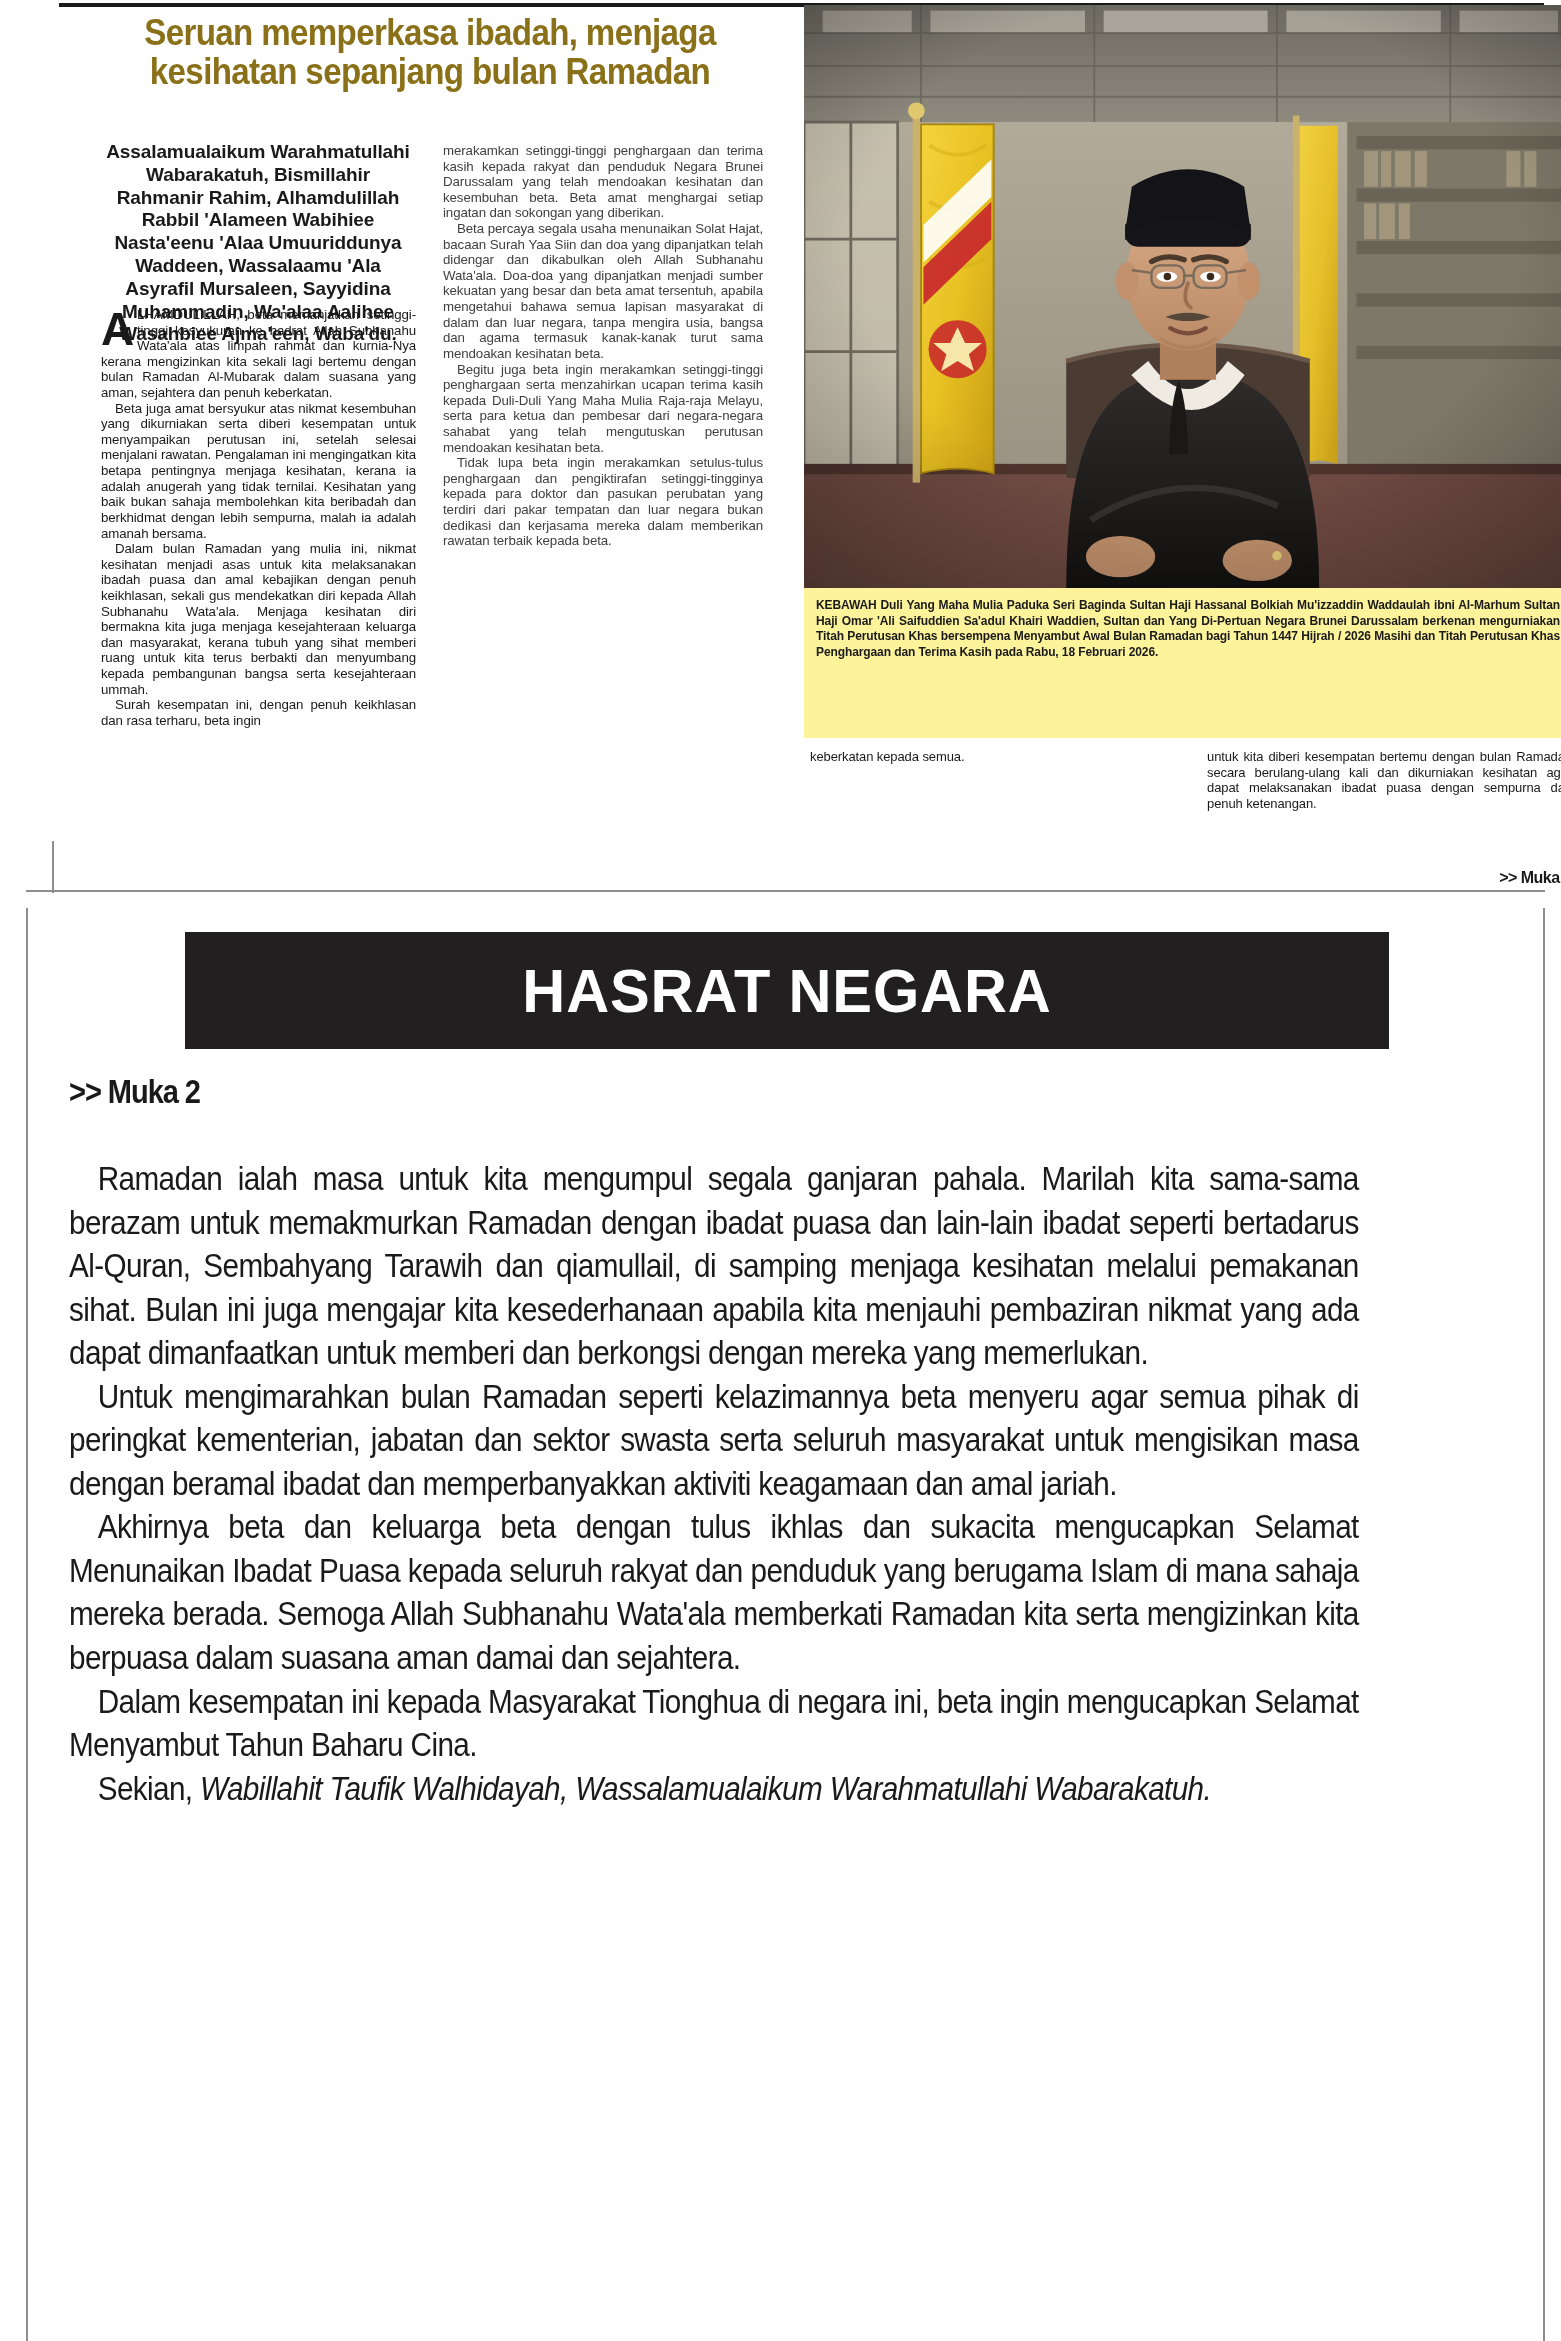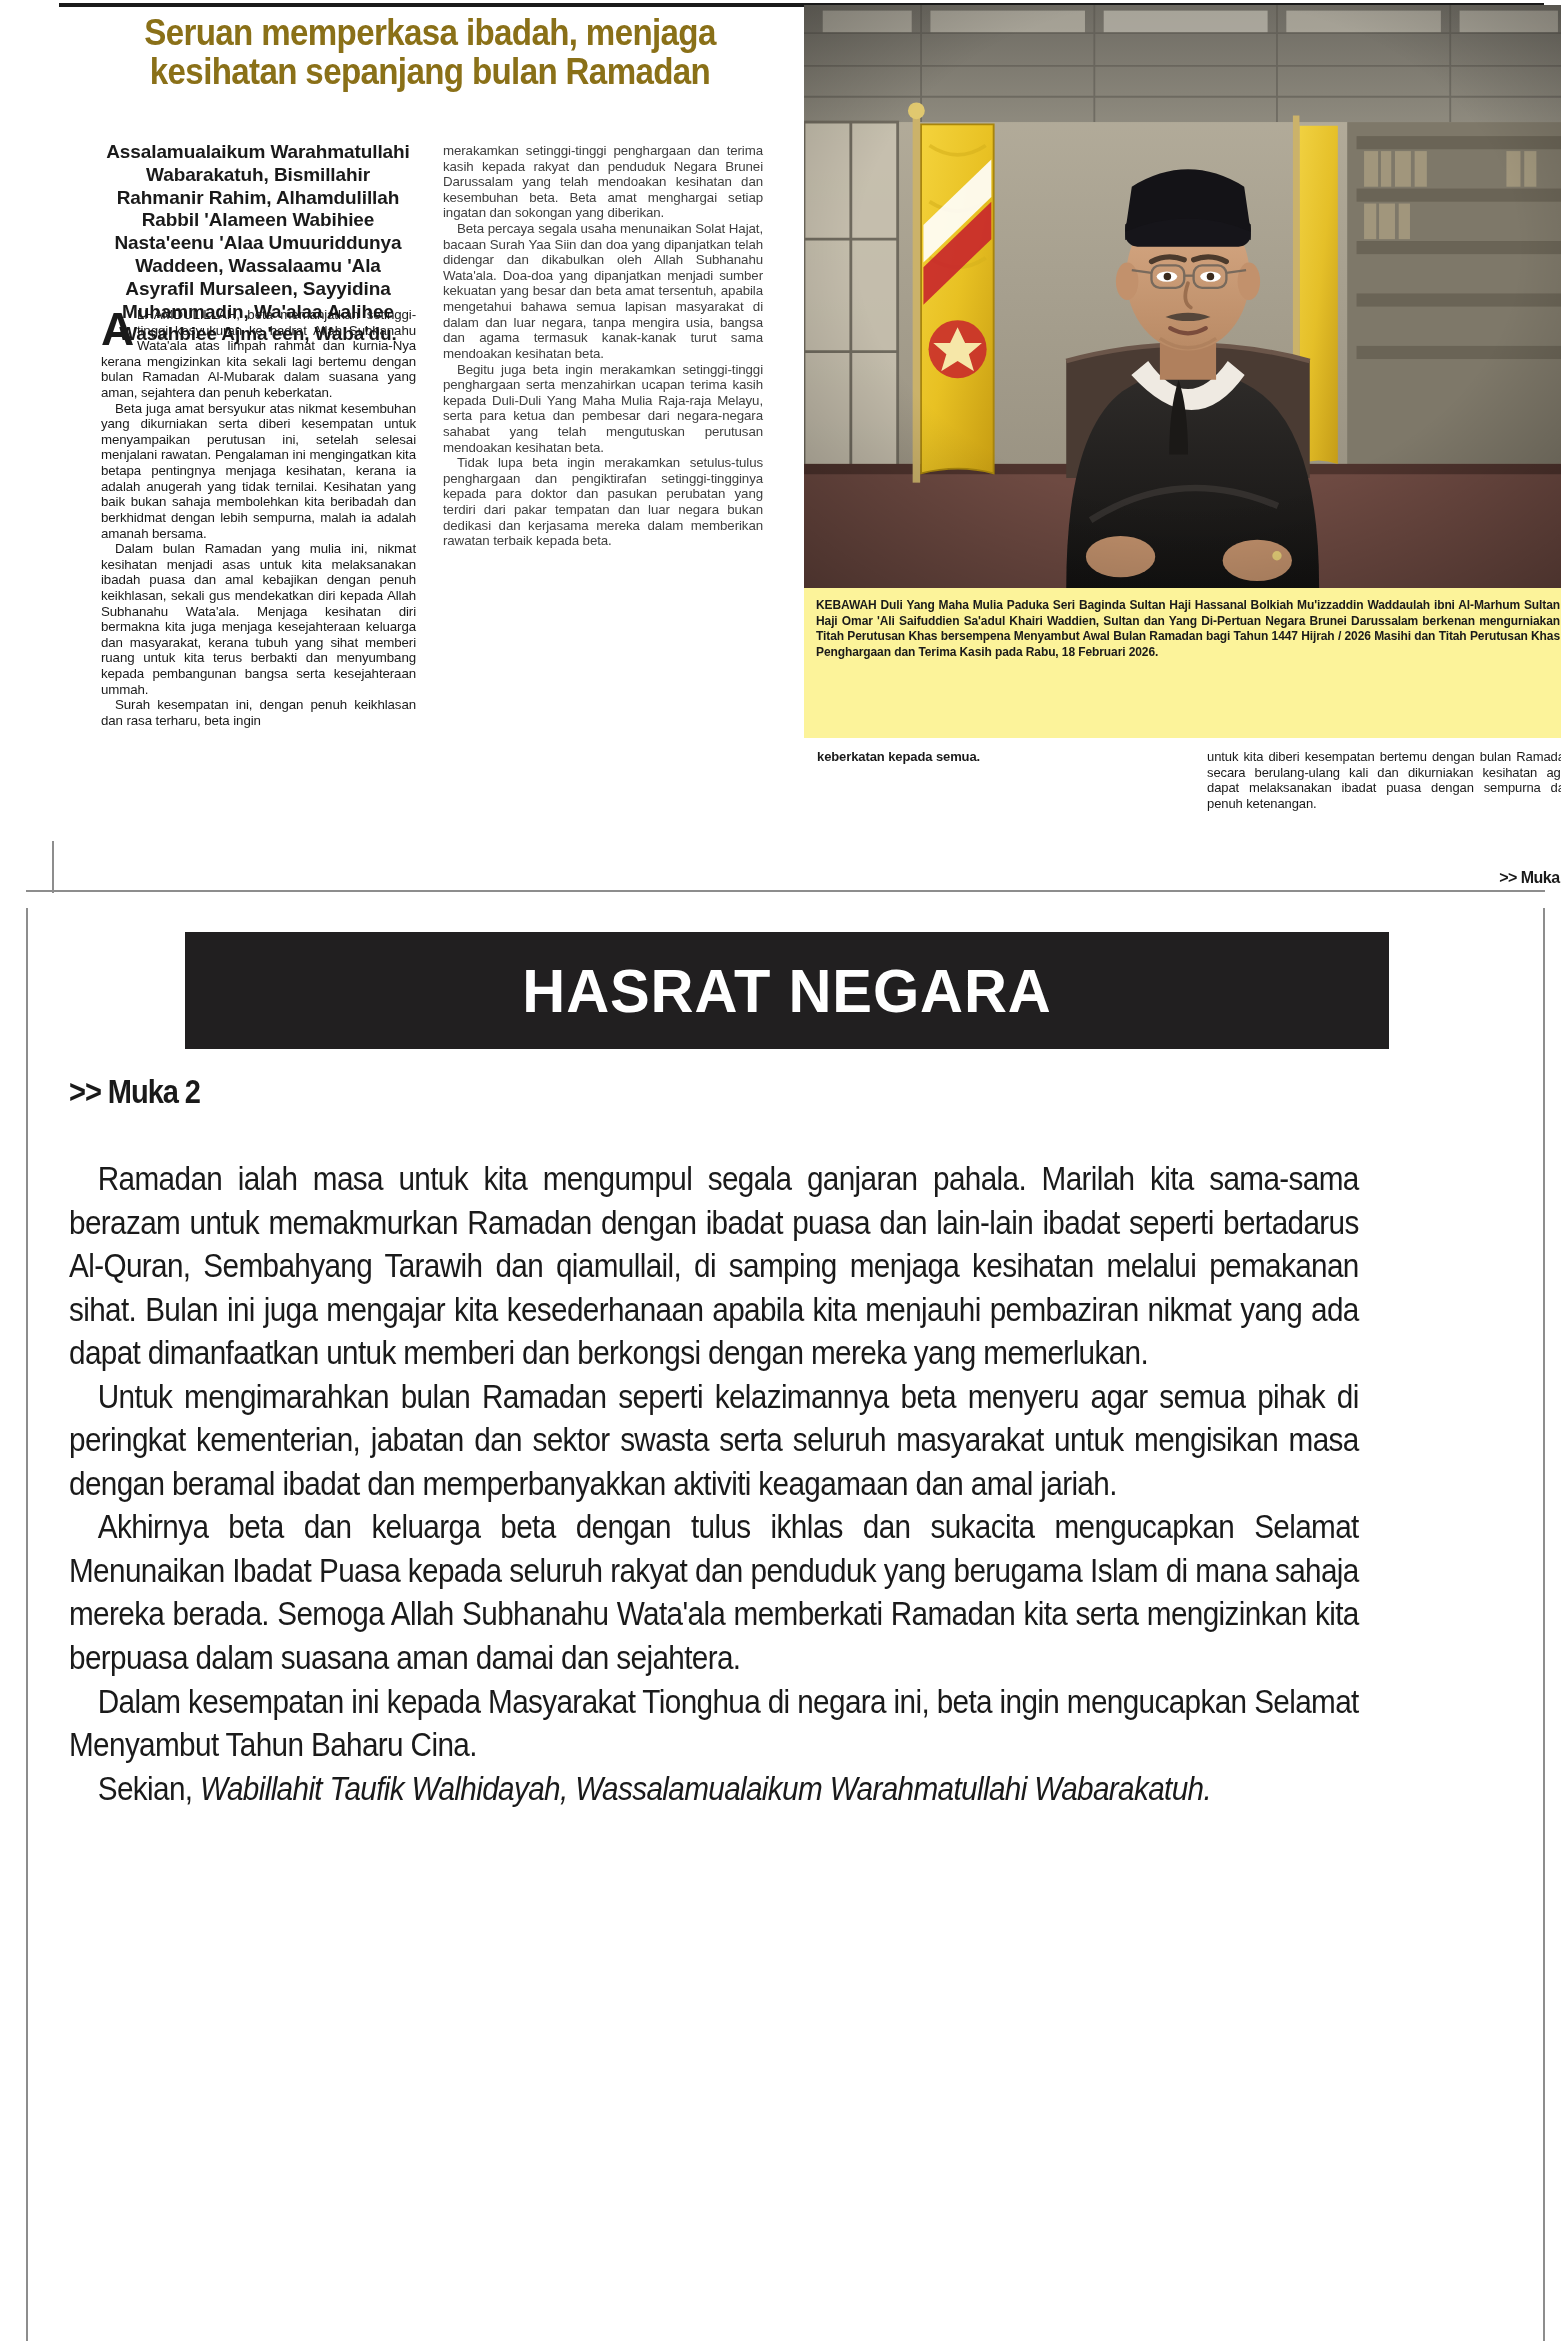--- a/index.html
+++ b/index.html
@@ -77,21 +77,21 @@
   }
   .jump-cols{
     position:absolute;left:778px;top:749px;width:768px;
   }
   .jcol{
     position:absolute;top:0;width:365px;
     font-size:13px;line-height:1.20;text-align:justify;letter-spacing:-0.1px;
   }
   .jcol p{margin:0;text-indent:14px;}
   .jcol p.noind{text-indent:0;}
-  #jcol1{left:13px;font-weight:bold;}
+  #jcol1{left:6px;}
   #jcol2{left:403px;}
   #muka6{
     position:absolute;right:0;top:119px;width:365px;text-align:right;
     font-weight:bold;font-size:16px;letter-spacing:-0.5px;
   }
 
   
   #top-bottom-rule{
     position:absolute;left:26px;top:890px;width:1519px;height:2.3px;background:#8d8d8d;
   }

